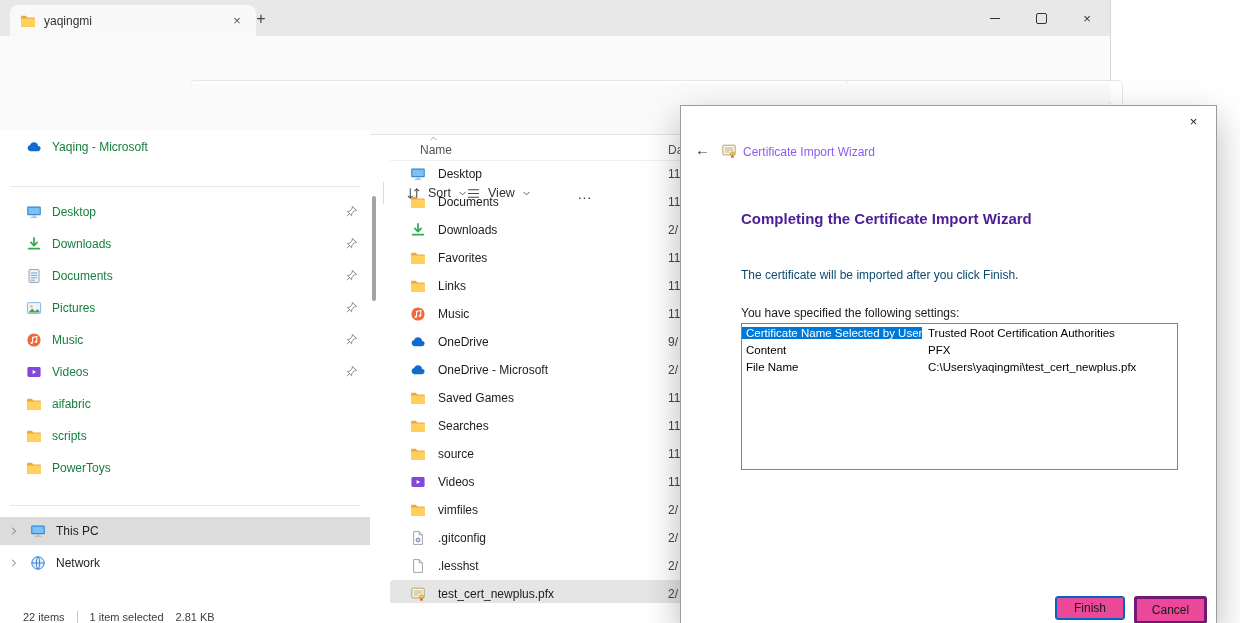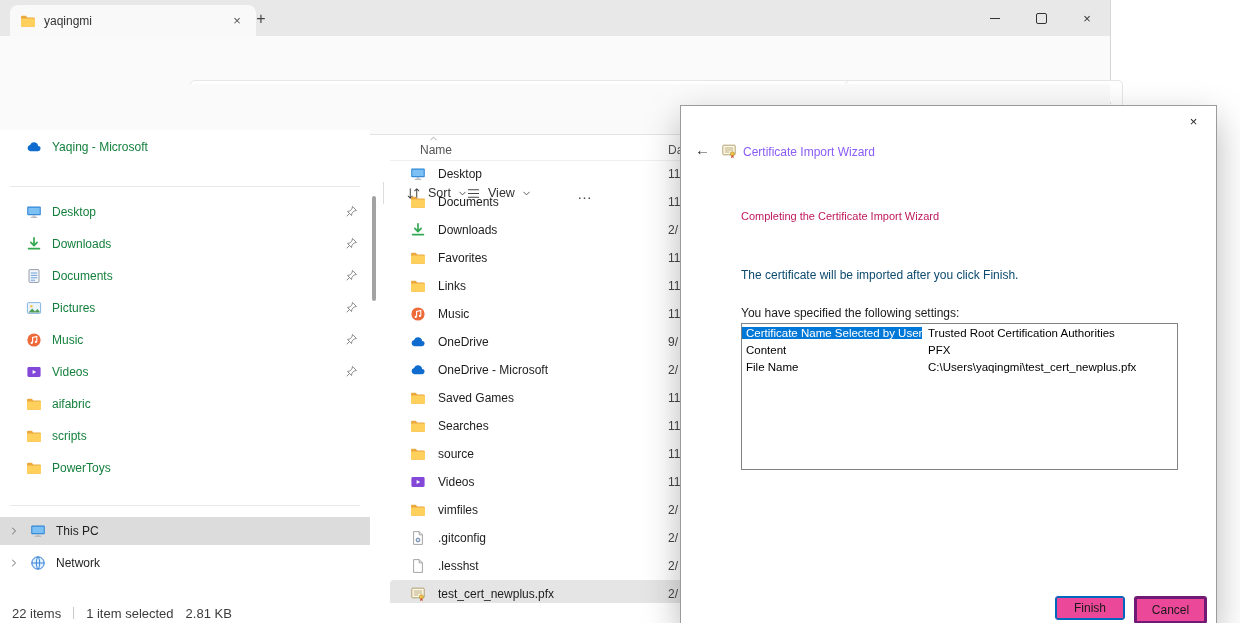--- a/index.html
+++ b/index.html
@@ -67,35 +67,35 @@
   .lheader .hname{position:absolute;left:30px;top:9px}
   .lheader .hdate{position:absolute;left:278px;top:9px}
   .lheader .hsort{position:absolute;left:38px;top:-1px;opacity:.8}
   .frow{position:absolute;left:0;width:100%;height:28px}
   .frow.sel{background:#e5e5e5;border-radius:4px}
   .frow .fic{position:absolute;left:20px;top:6px}
   .frow .fname{position:absolute;left:48px;top:7px;font-size:12px;color:#1c1c1c;white-space:nowrap}
   .frow .fdate{position:absolute;left:278px;top:7px;font-size:12px;color:#454545;white-space:nowrap}
 
   
-  .statusbar{position:absolute;left:0;top:603px;width:1110px;height:20px;background:#fff;display:flex;align-items:center;
-             gap:12px;padding-left:12px;font-size:13px;color:#3c3c3c}
+  .statusbar{position:absolute;left:0;top:603px;width:1110px;height:20px;background:#fff;display:flex;align-items:flex-end;
+             gap:12px;padding-left:23px;font-size:11px;color:#3c3c3c}
   .sdiv{width:0;height:12px;border-left:1px solid #c9c9c9}
 
   
   #dialog{position:absolute;left:680px;top:105px;width:535px;height:518px;background:#fff;border:1px solid #9b9b9b;
           box-shadow:0 14px 34px rgba(0,0,0,.28);z-index:50}
   .dlg-titlebar{position:absolute;left:0;top:0;width:100%;height:30px}
   .dlg-close{position:absolute;right:0;top:0;width:45px;height:30px;display:flex;align-items:center;justify-content:center;
              font-size:13px;color:#222}
   .dlg-head{position:absolute;left:0;top:34px;width:100%;height:24px}
   .dlg-back{position:absolute;left:14px;top:1px;font-size:15px;color:#333}
   .dlg-hicon{position:absolute;left:40px;top:3px}
   .dlg-htitle{position:absolute;left:62px;top:5px;font-size:12px;color:#8b5cf6}
-  .dlg-heading{position:absolute;left:60px;top:104px;font-size:11px;font-weight:normal;color:#be185d}
+  .dlg-heading{position:absolute;left:60px;top:104px;font-size:15px;font-weight:bold;color:#4c1d95}
   .dlg-line1{position:absolute;left:60px;top:162px;font-size:12px;color:#0c4a6e}
   .dlg-line2{position:absolute;left:60px;top:200px;font-size:12px;color:#1a1a1a}
   .dlg-table{position:absolute;left:60px;top:217px;width:435px;height:145px;border:1px solid #828282;background:#fff;overflow:hidden}
   .trow{display:flex;height:17px;align-items:center;font-size:11.5px}
   .tkey{width:176px;padding-left:4px;white-space:nowrap;overflow:hidden;color:#000}
   .tkey.selkey{background:#0078d7;color:#fff}
   .tval{padding-left:6px;white-space:nowrap;color:#000}
   .dlg-btn{position:absolute;top:490px;height:22px;display:flex;align-items:center;justify-content:center;
            font-size:12px;color:#1a1a1a;background:#ec4899;border-radius:3px}
   .btn-finish{left:374px;width:68px;border:1px solid #0067c0;box-shadow:inset 0 0 0 1px #0067c0}

